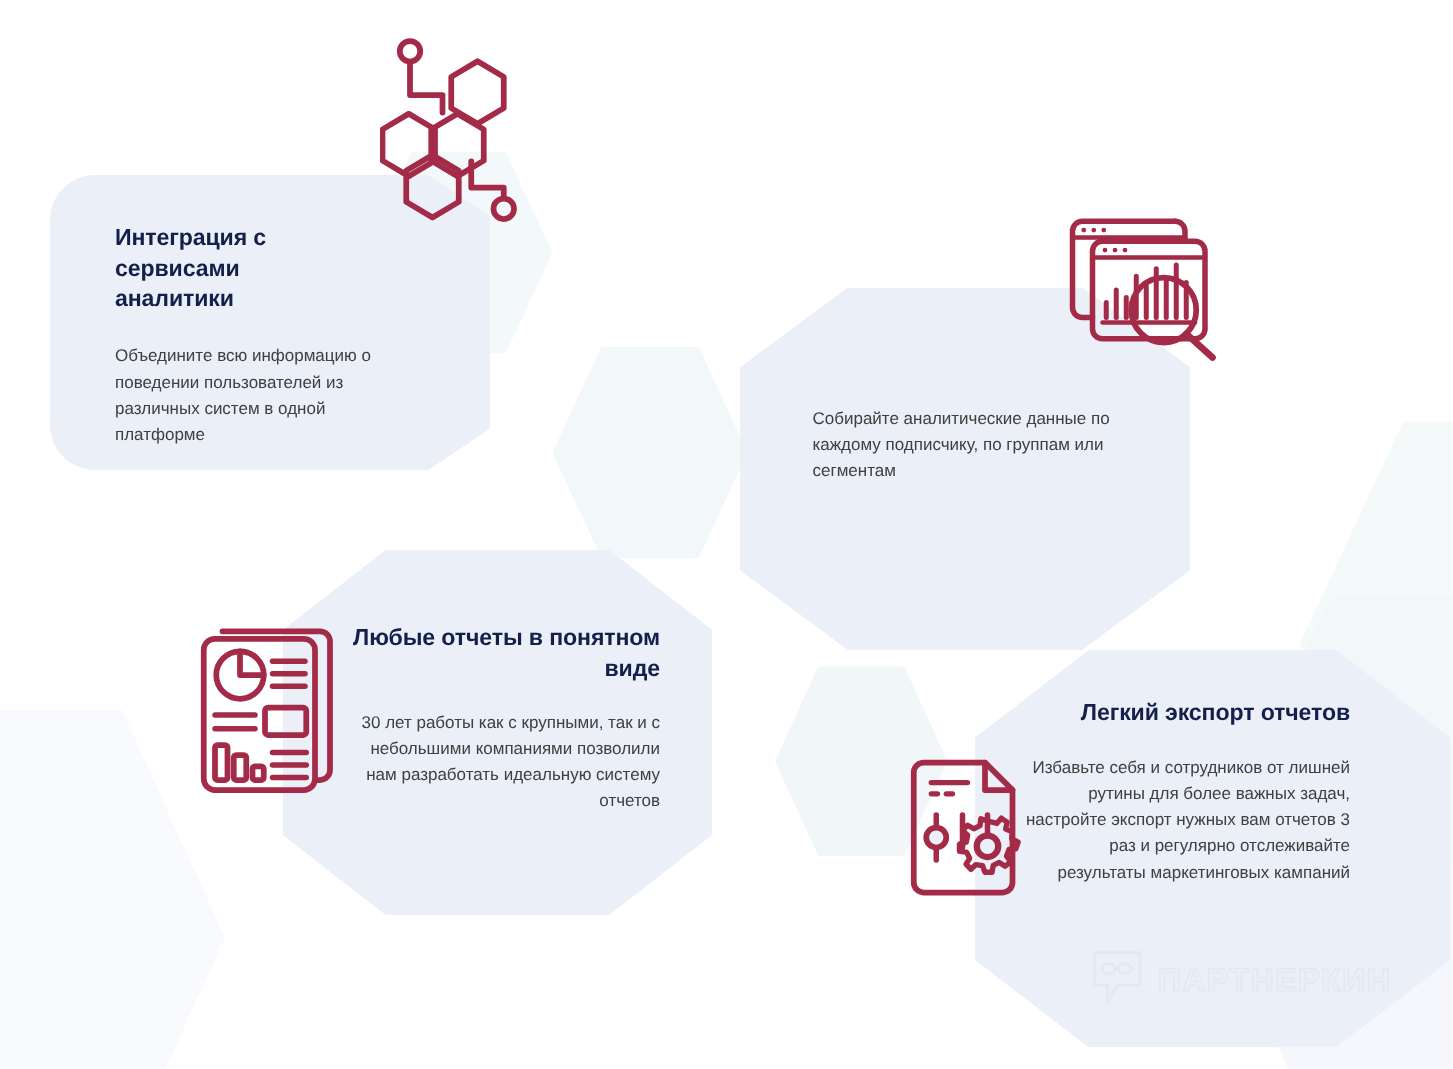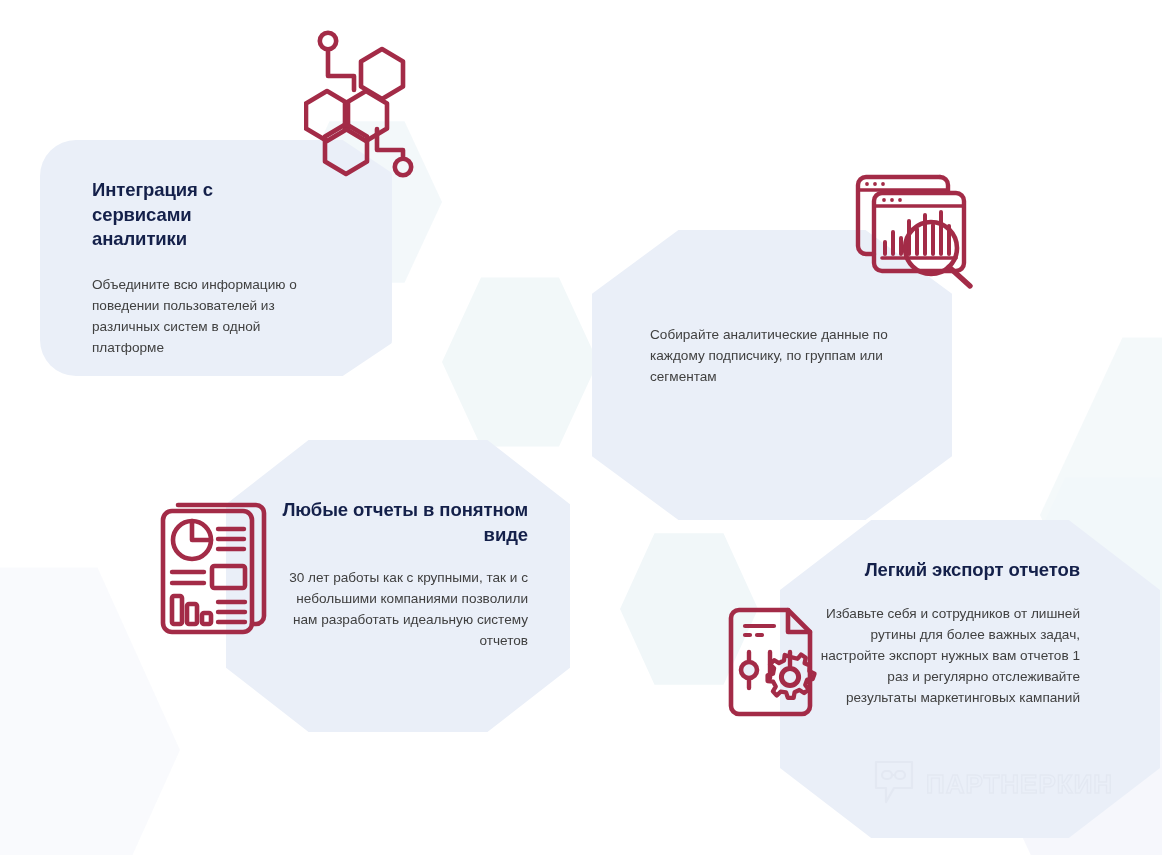--- a/index.html
+++ b/index.html
@@ -203,21 +203,21 @@
       </g>
     </svg>
   </div>
 
   <div class="card" style="left:780px; top:520px; width:380px; height:318px;
               clip-path: polygon(24% 0%, 76% 0%, 100% 22%, 100% 78%, 76% 100%, 24% 100%, 0% 78%, 0% 22%);
               border-radius:40px;">
   </div>
   <div class="card-inner align-right" style="left:820px; top:558px; width:260px;">
     <div class="card-title" style="width:100%;">Легкий экспорт отчетов</div>
-    <div class="card-body" style="width:100%; margin-top:20px;">Избавьте себя и сотрудников от лишней рутины для более важных задач, настройте экспорт нужных вам отчетов 1 раз и регулярно отслеживайте результаты маркетинговых кампаний</div>
+    <div class="card-body" style="width:100%; margin-top:20px;">Избавьте себя и сотрудников от лишней рутины для более важных задач, настройте экспорт нужных вам отчетов 3 раз и регулярно отслеживайте результаты маркетинговых кампаний</div>
   </div>
 
   <div class="icon" style="left:726px; top:600px; width:110px; height:120px;">
     <svg width="110" height="120" viewBox="0 0 110 120" fill="none" stroke="#a32b47" stroke-width="4.6" stroke-linejoin="round" stroke-linecap="round">
 
       <path d="M13 10 H62 L84 32 V106 a8 8 0 0 1 -8 8 H13 a8 8 0 0 1 -8 -8 V18 a8 8 0 0 1 8 -8 Z"></path>
       <path d="M62 10 V32 H84"></path>
 
       <path d="M19 26 H48" stroke-width="4.2"></path>
       <path d="M19 35 H24" stroke-width="4.2"></path>

